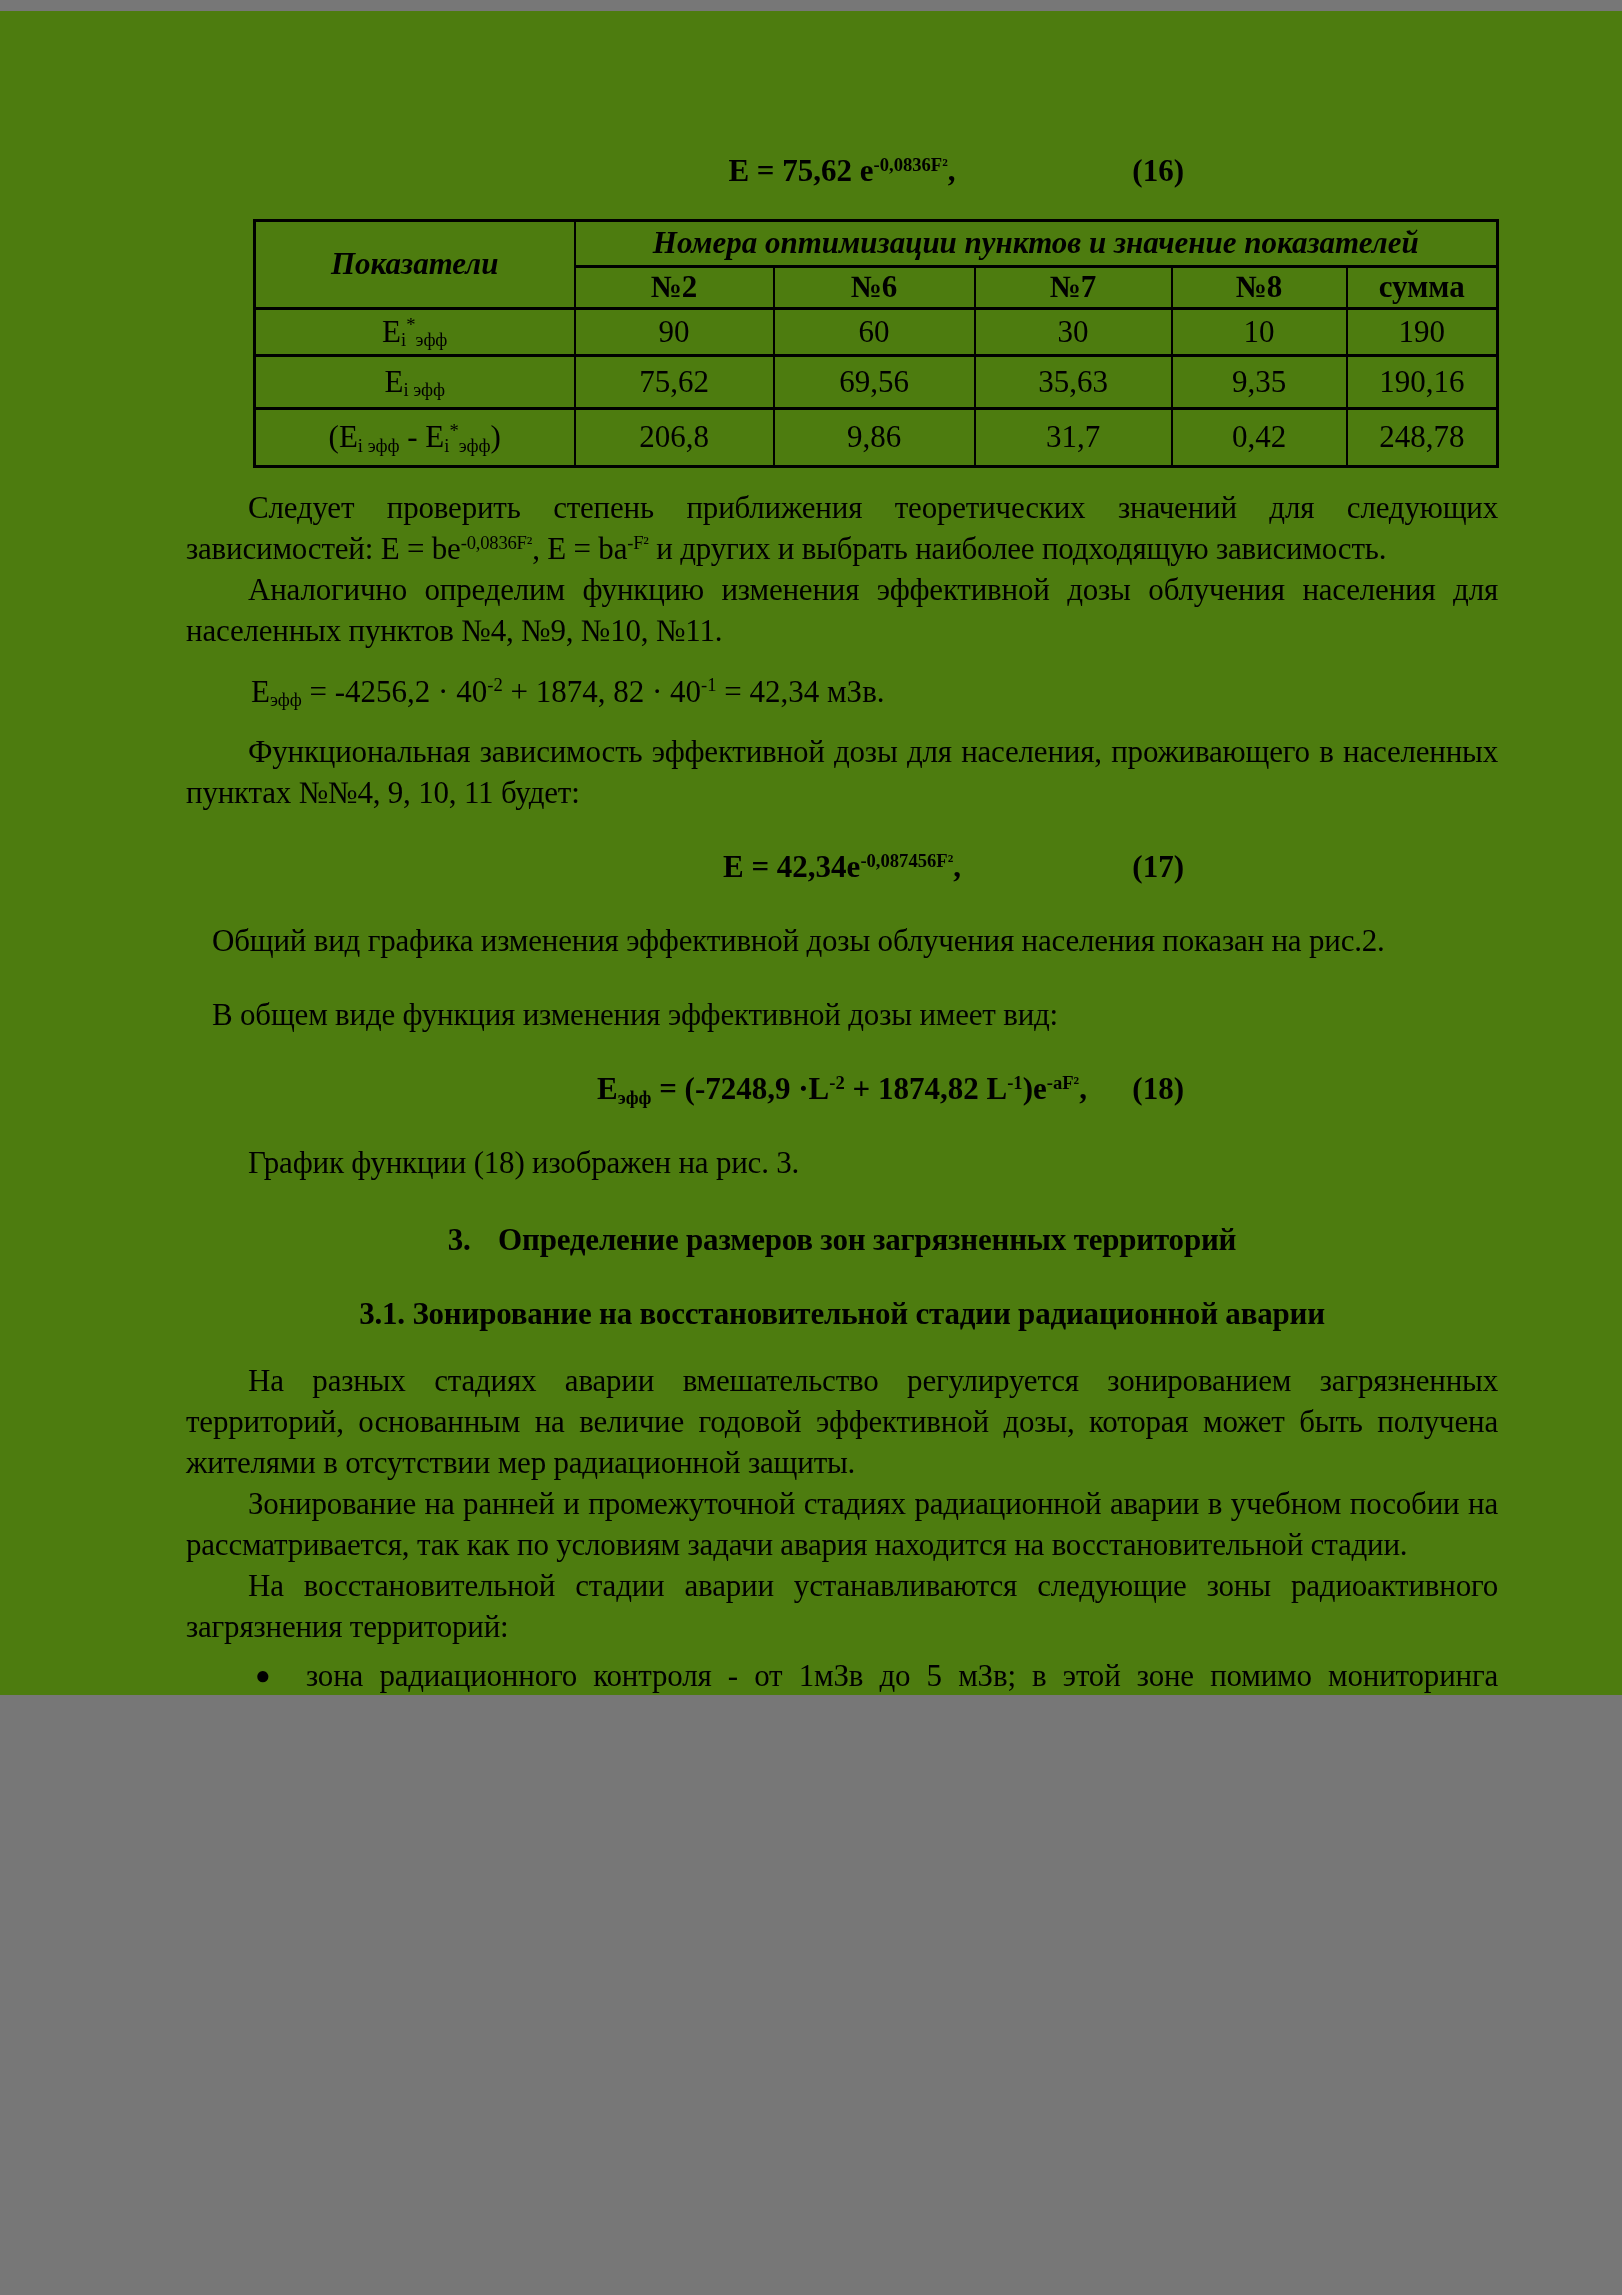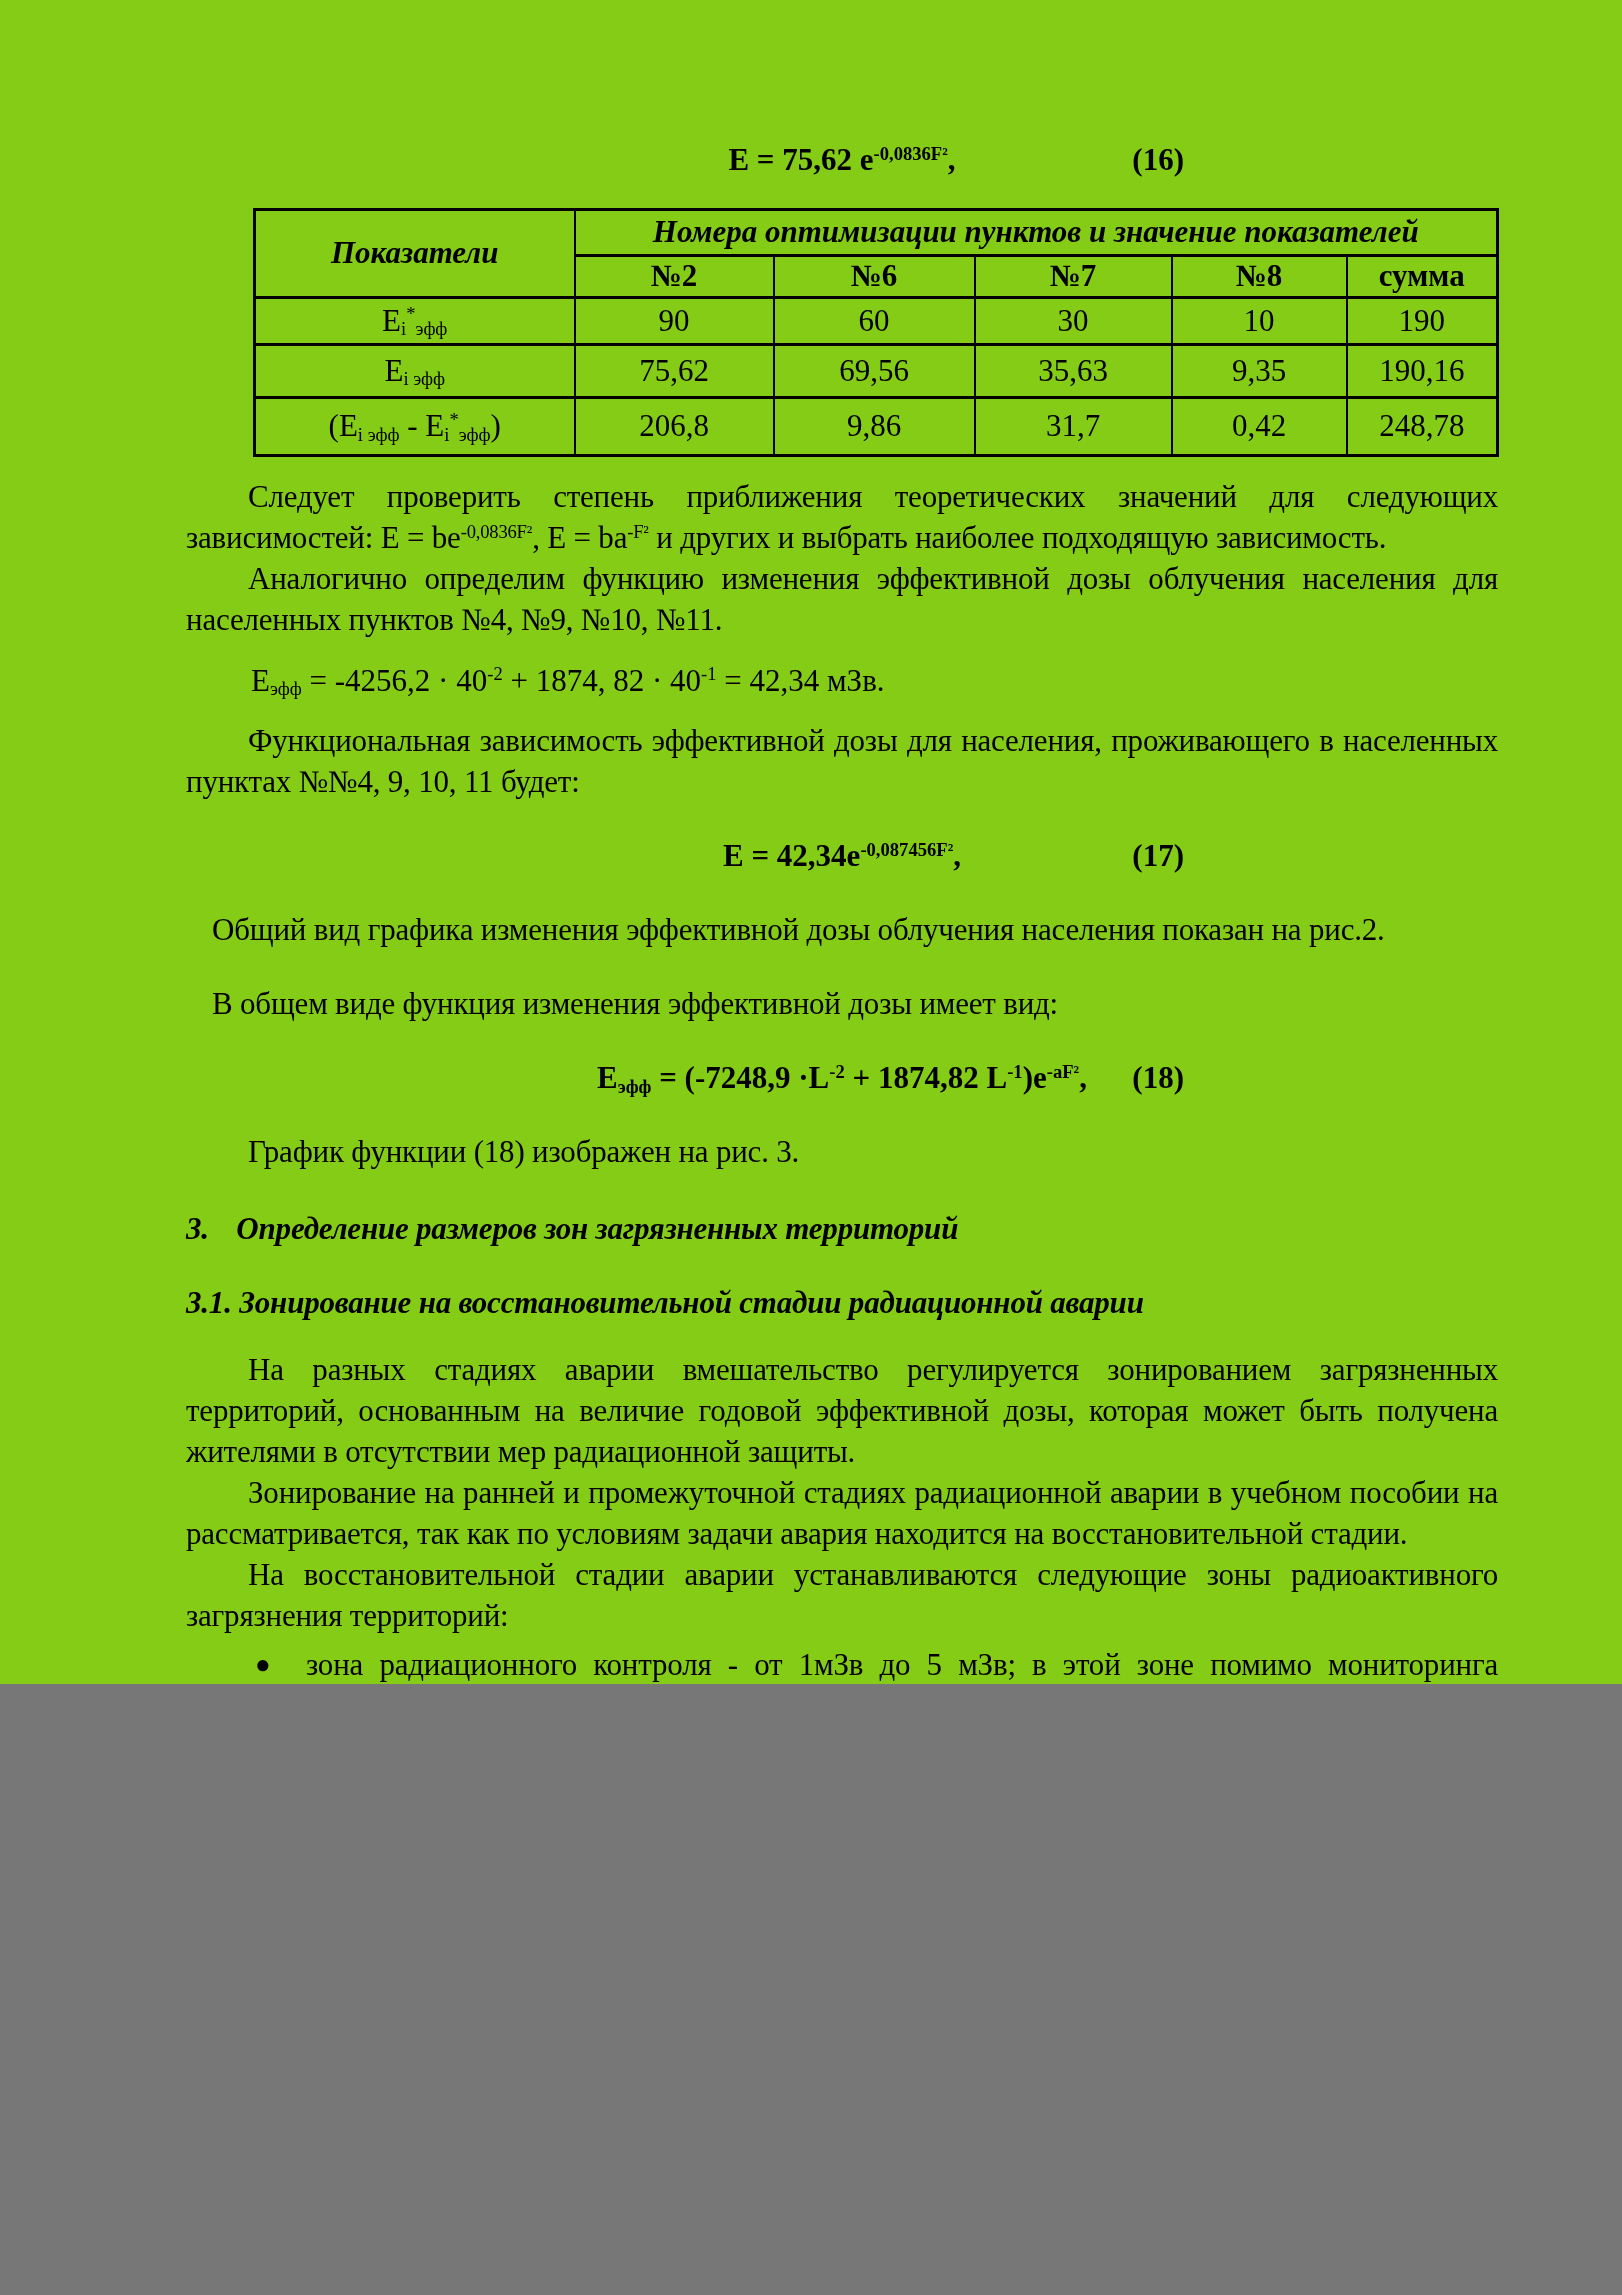--- a/index.html
+++ b/index.html
@@ -1,23 +1,23 @@
 <!DOCTYPE html>
 <html style="font-size:10.5px"><head>
 <meta charset="utf-8">
 <style>
   html,body{margin:0;padding:0;background:#777;}
   .page{
     position:relative;
     width:1623px;height:1684px;
-    background:#84cc16;color:#000;
+    background:#4d7c0f;color:#000;
     font-family:"Liberation Serif","DejaVu Serif",serif;
     font-size:31px;line-height:41px;
     overflow:hidden;
-    margin:0 auto;
+    margin:11px auto;
   }
   .content{
     position:absolute;top:0;left:186px;width:1312px;padding-top:139px;
   }
   p{margin:0;text-align:justify;letter-spacing:-0.2px;}
   .indent{text-indent:62px;}
   .indent-sm{text-indent:26px;}
   .noj{text-align:left;}
   sup{font-size:0.60em;line-height:0;position:relative;top:-0.55em;vertical-align:baseline;font-weight:inherit;}
   sub{font-size:0.60em;line-height:0;position:relative;top:0.25em;vertical-align:baseline;font-weight:inherit;}
@@ -31,21 +31,21 @@
     text-align:center;vertical-align:middle;padding:0 3.9px;line-height:38px;}
   .hdr-iti{font-weight:bold;font-style:italic;}
   td.rowspan-cell{vertical-align:top;padding-top:3.9px;}
   tr.hrow1 td{height:43px;}
   tr.hrow2 td{height:39px;font-weight:bold;}
   tr.drow1 td{height:44px;}
   tr.drow2 td{height:50px;}
   tr.drow3 td{height:55px;}
   .mt30{margin-top:19.6px;} .mt40{margin-top:26px;} .mt50{margin-top:33px;}
   .mt55{margin-top:36px;}
-  .heading{font-weight:bold;text-align:left;letter-spacing:-0.2px;font-style:italic;}
+  .heading{font-weight:bold;text-align:center;letter-spacing:-0.2px;}
   .heading .hnum{display:inline-block;margin-right:27.5px;}
   .bullet-item{display:flex;margin-top:7.9px;}
   .bullet-marker{width:51px;padding-left:69px;flex:none;font-size:26px;}
   .bullet-text{flex:1;text-align:justify;letter-spacing:-0.2px;line-height:41px;}
   .page-num{position:absolute;top:2156px;left:0;width:100%;text-align:left;font-size:29px;line-height:33px;}
 </style>
 </head>
 <body>
 
 <div class="page">

